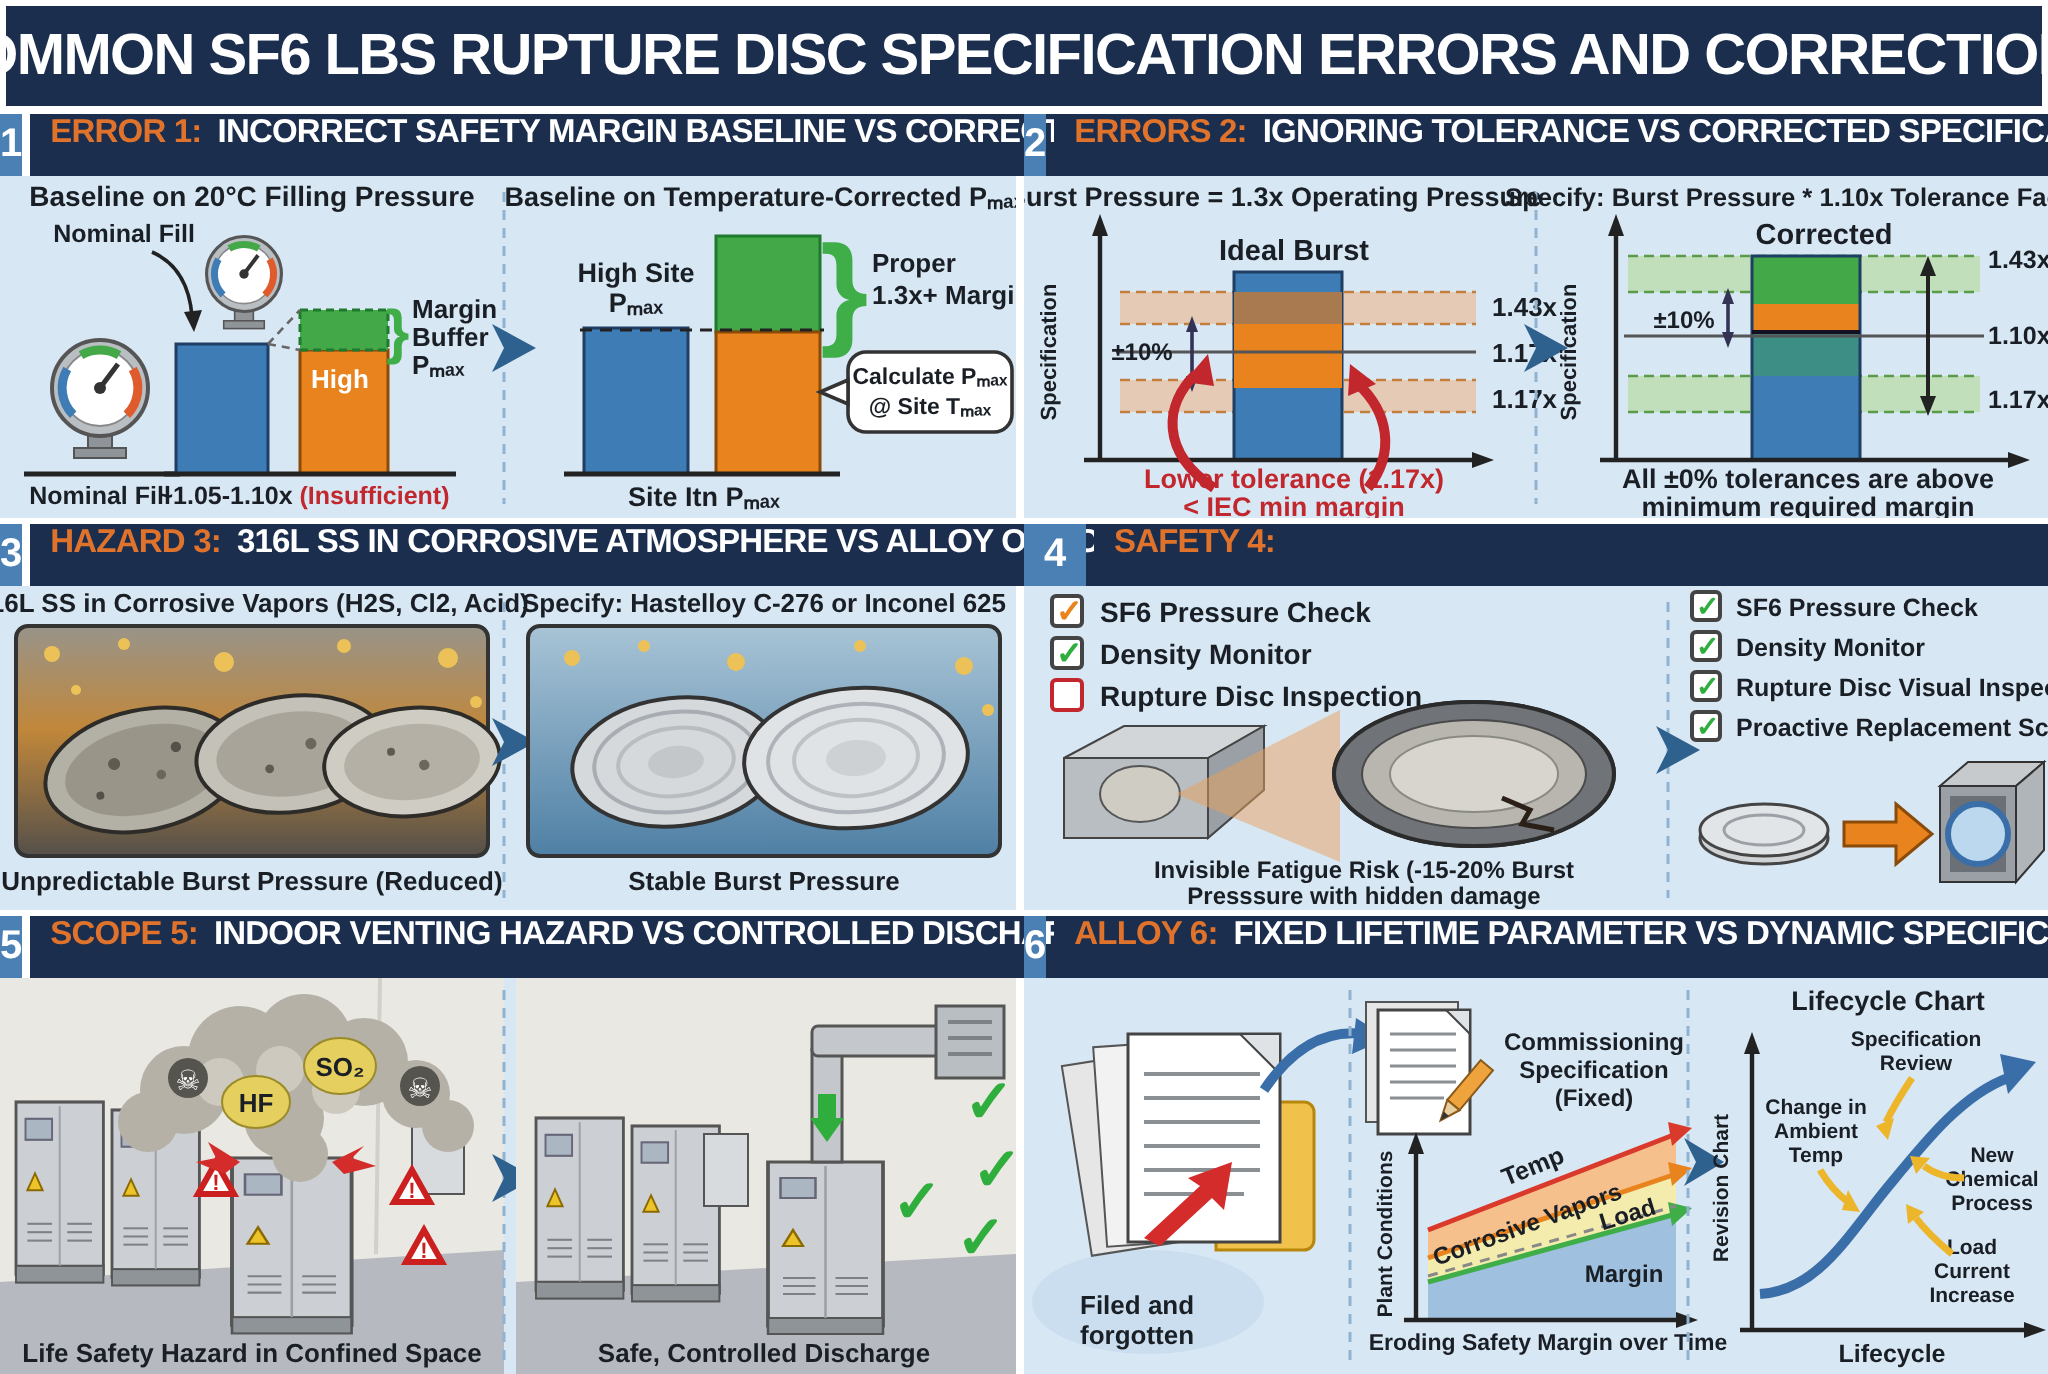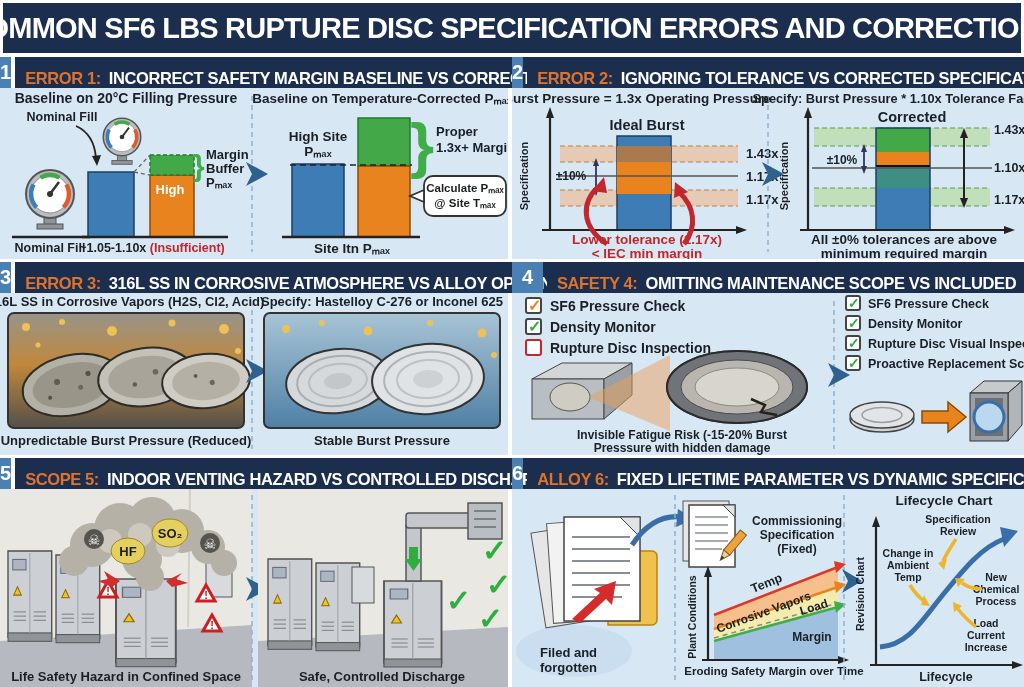--- a/index.html
+++ b/index.html
@@ -6,21 +6,21 @@
   html,body{width:1024px;height:687px}
   body{font-family:"Liberation Sans",sans-serif;background:#fff;position:relative;overflow:hidden}
   .stage{position:absolute;left:0;top:0;width:1024px;height:687px;background:#fff}
   .main-title{position:absolute;left:3px;top:3px;width:1018px;height:50px;background:#1b2e4e;
     color:#fff;display:flex;align-items:center;justify-content:center;font-weight:bold;
     font-size:29px;letter-spacing:-.8px;white-space:nowrap}
   .panel{position:absolute}
   .phead{display:flex;height:31px}
   .pnum{width:31px;height:31px;background:#4a80b4;color:#fff;font-weight:bold;font-size:20px;
     display:flex;align-items:center;justify-content:center}
-  .pbar{flex:1;background:#1b2e4e;margin-left:4px;display:flex;align-items:flex-end;
+  .pbar{flex:1;background:#1b2e4e;margin-left:4px;display:flex;align-items:flex-start;
     padding-left:10px;gap:8px;font-weight:bold;font-size:16.5px;letter-spacing:-.4px;white-space:nowrap}
   .perr{color:#e0732c}
   .ptitle{color:#fff}
   .pbody{position:absolute;left:0;right:0;top:31px;bottom:0;background:#d8e7f4}
   svg{display:block}
   svg text{font-family:"Liberation Sans",sans-serif}
   .t{font-weight:bold;fill:#1a1f26}
   .tw{font-weight:bold;fill:#ffffff}
   .tr{font-weight:bold;fill:#c1272d}
   .axis{stroke:#222;stroke-width:2.2;fill:none}
@@ -101,21 +101,21 @@
         <line x1="282" y1="149" x2="420" y2="149" stroke="#222" stroke-width="2.5"></line>
         <text x="352" y="165" class="t" font-size="13.5" text-anchor="middle">Site Itn Pₘₐₓ</text>
       </svg>
     </div>
   </div>
 
   <div class="panel" style="left:512px;top:57px;width:512px;height:202px">
     <div class="phead">
       <div class="pnum">2</div>
       <div class="pbar">
-          <span class="perr">ERROR 2:</span>
+          <span class="perr">ERRORS 2:</span>
           <span class="ptitle">IGNORING TOLERANCE VS CORRECTED SPECIFICATION</span>
         </div>
     </div>
     <div class="pbody">
       <svg width="512" height="171" viewBox="0 0 512 171">
         <text x="125" y="15" class="t" font-size="13.5" text-anchor="middle">Burst Pressure = 1.3x Operating Pressure</text>
         <rect x="48" y="58" width="178" height="16" fill="#f0b483" opacity="0.55"></rect>
         <rect x="48" y="102" width="178" height="16" fill="#f0b483" opacity="0.55"></rect>
         <g stroke="#c07f3f" stroke-width="1.2" stroke-dasharray="5 3">
           <line x1="48" y1="58" x2="226" y2="58"></line>
@@ -185,21 +185,21 @@
         <text x="392" y="156" class="t" font-size="13.5" text-anchor="middle">All ±0% tolerances are above</text>
         <text x="392" y="170" class="t" font-size="13.5" text-anchor="middle">minimum required margin</text>
       </svg>
     </div>
   </div>
 
   <div class="panel" style="left:0;top:262px;width:508px;height:193px">
     <div class="phead">
       <div class="pnum">3</div>
       <div class="pbar">
-          <span class="perr">ERROR 3:</span>
+          <span class="perr">HAZARD 3:</span>
           <span class="ptitle">316L SS IN CORROSIVE ATMOSPHERE VS ALLOY OPTION</span>
         </div>
     </div>
     <div class="pbody">
       <svg width="508" height="162" viewBox="0 0 508 162">
         <defs>
           <linearGradient id="corrGrad" x1="0" y1="0" x2="0" y2="1">
             <stop offset="0" stop-color="#98948a"></stop>
               <stop offset="0.45" stop-color="#c1873a"></stop>
               <stop offset="1" stop-color="#54504a"></stop>
@@ -275,21 +275,20 @@
         <text x="382" y="152" class="t" font-size="13" text-anchor="middle">Stable Burst Pressure</text>
       </svg>
     </div>
   </div>
 
   <div class="panel" style="left:512px;top:262px;width:512px;height:193px">
     <div class="phead">
       <div class="pnum">4</div>
       <div class="pbar">
           <span class="perr">SAFETY 4:</span>
-          <span class="ptitle">OMITTING MAINTENANCE SCOPE VS INCLUDED</span>
         </div>
     </div>
     <div class="pbody">
       <svg width="512" height="162" viewBox="0 0 512 162">
         <g>
           <rect x="14" y="5" width="15" height="15" rx="2" fill="#fff" stroke="#444" stroke-width="2"></rect>
           <text x="16" y="18" font-size="16" fill="#e8831d" font-weight="bold">✓</text>
           <text x="38" y="18" class="t" font-size="14">SF6 Pressure Check</text>
           <rect x="14" y="26" width="15" height="15" rx="2" fill="#fff" stroke="#444" stroke-width="2"></rect>
           <text x="16" y="39" font-size="16" fill="#2fae3e" font-weight="bold">✓</text>

